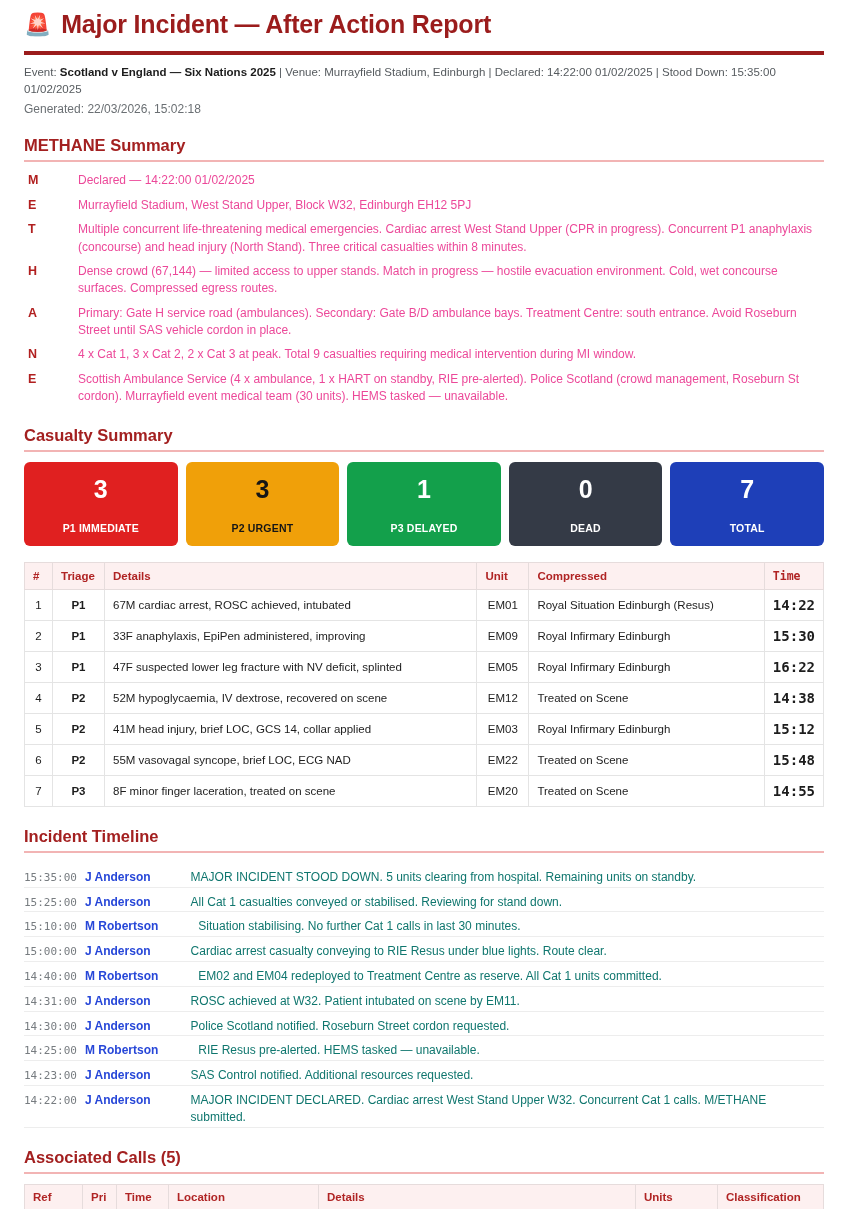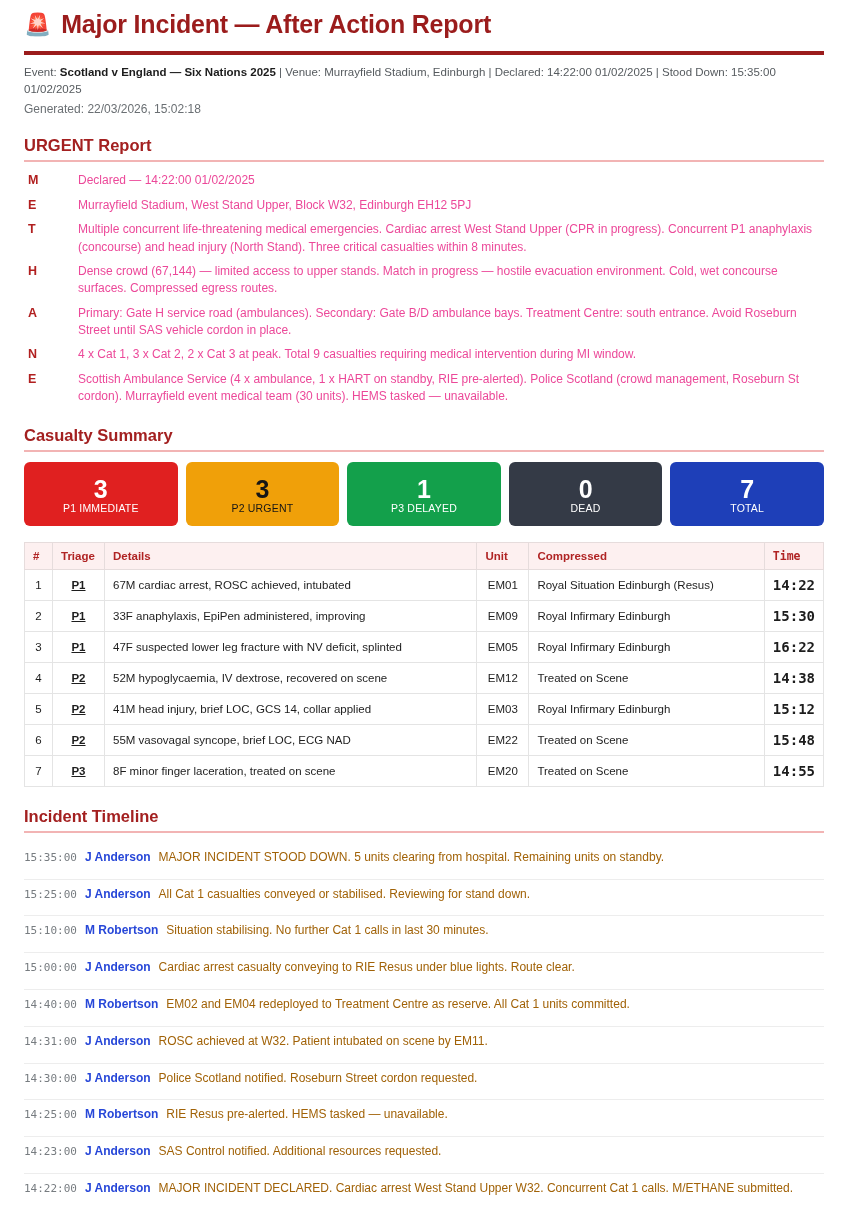--- a/index.html
+++ b/index.html
@@ -99,22 +99,22 @@
     text-align: center;
     color: #ffffff;
   }
   .card-count {
     font-size: 25px;
     font-weight: bold;
     line-height: 1.05;
   }
   .card-label {
     font-size: 10.5px;
-    font-weight: normal;
-    margin-top: 0;
+    font-weight: bold;
+    margin-top: 20px;
     letter-spacing: 0.2px;
   }
 
   
   table.grid {
     width: 100%;
     border-collapse: collapse;
     font-size: 11.5px;
   }
   table.grid th {
@@ -136,21 +136,20 @@
   td.mono, th.mono {
     font-family: "DejaVu Sans Mono", monospace;
     font-size: 14px;
     text-align: right;
     font-weight: bold;
   }
   th.mono { text-align: left; }
   .tri {
     font-weight: bold;
     text-align: center;
-    text-decoration: underline;
   }
   .tri-p1 { color: #e01b1b; }
   .tri-p2 { color: #e8890c; }
   .tri-p3 { color: #16a34a; margin-left: 20px; }
 
   .col-hash  { width: 28px; }
   .col-triage{ width: 52px; }
   .col-unit  { width: 52px; }
   .col-time  { width: 54px; }
 
@@ -160,42 +159,43 @@
   .col-ctime { width: 52px; }
   .col-loc   { width: 150px; }
   .col-units { width: 82px; }
   .col-class { width: 106px; }
 
   
   .tl-row {
     display: flex;
     align-items: baseline;
     flex-wrap: wrap;
-    padding: 6px 0 13px 0;
+    padding: 6px 0 1px 0;
     border-bottom: 1px solid #ededed;
     font-size: 12px;
   }
   .tl-time {
     font-family: "DejaVu Sans Mono", monospace;
     font-size: 11px;
     color: #777c80;
     flex: 0 0 auto;
     margin-right: 8px;
   }
   .tl-user {
     font-weight: bold;
     color: #2747d8;
     flex: 0 0 auto;
     margin-right: 8px;
   }
   .tl-text {
-    color: #a16207;
+    color: #0f766e;
     flex: 1;
     min-width: 0;
     line-height: 1.4;
+    margin-left: 32px;
   }
   .calls-wrap { overflow: hidden; }
 </style>
 </head>
 <body>
 
 <div class="page">
 
   <div>
     <h1 class="doc-title">
@@ -203,21 +203,21 @@
       <span>Major Incident — After Action Report</span>
     </h1>
     <div class="title-rule"></div>
     <div class="meta-line">
       <span>Event: </span><b>Scotland v England — Six Nations 2025</b><span> | Venue: Murrayfield Stadium, Edinburgh | Declared: 14:22:00 01/02/2025 | Stood Down: 15:35:00 01/02/2025</span>
     </div>
     <div class="meta-generated">Generated: 22/03/2026, 15:02:18</div>
   </div>
 
   <div class="section">
-    <div class="section-title">URGENT Report</div>
+    <div class="section-title">METHANE Summary</div>
     <div class="section-rule"></div>
     <div id="methane-rows">
         <div class="methane-row">
           <div class="methane-letter">M</div>
           <div class="methane-text">Declared — 14:22:00 01/02/2025</div>
         </div>
         <div class="methane-row">
           <div class="methane-letter">E</div>
           <div class="methane-text">Murrayfield Stadium, West Stand Upper, Block W32, Edinburgh EH12 5PJ</div>
         </div>

